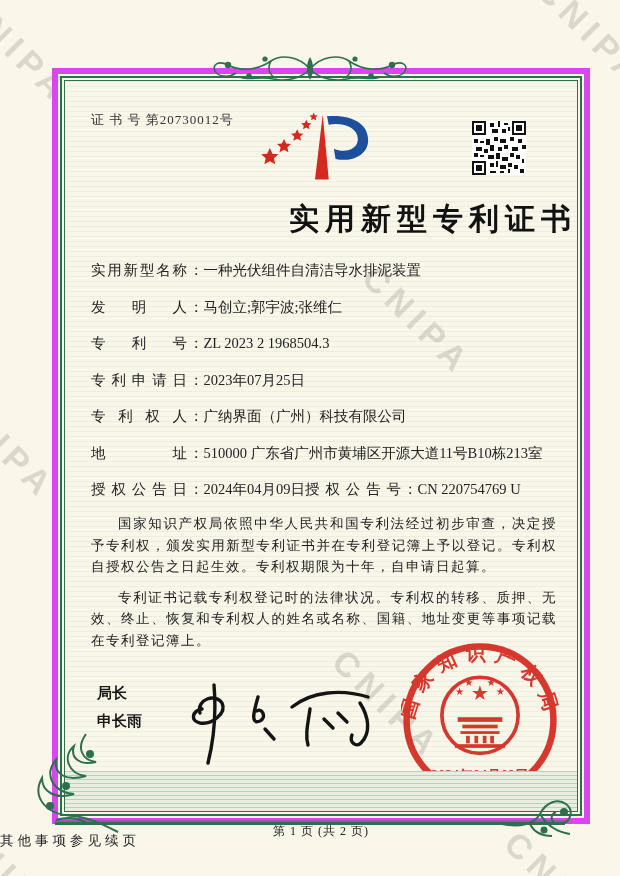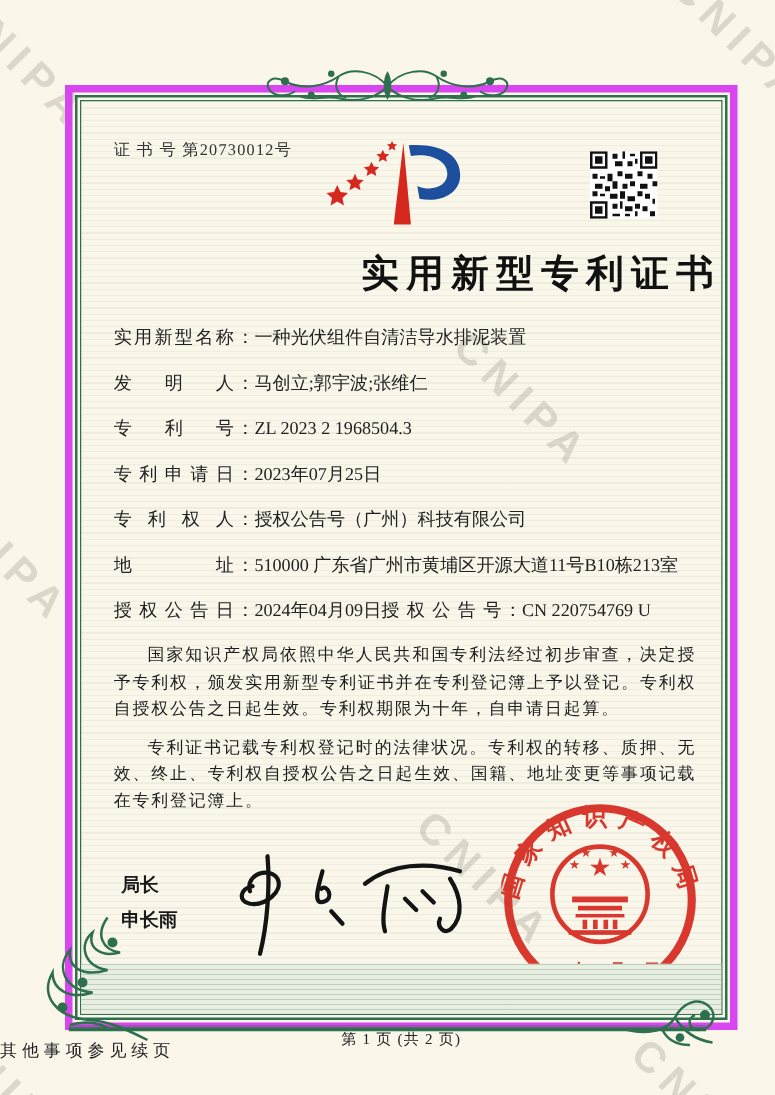--- a/index.html
+++ b/index.html
@@ -29,21 +29,21 @@
            font-size:30px; font-weight:bold; letter-spacing:6px; color:#111; }
   .fields { position:absolute; left:26px; right:20px; top:178px; font-size:14.5px; color:#222; }
   .frow  { margin-bottom:13.5px; line-height:23px; white-space:nowrap; }
   .flabel{ display:inline-block; width:96px; text-align:justify; text-align-last:justify;
            vertical-align:top; }
   .fvalue{ padding-left:2px; }
   .grant2{ }
   .paras { position:absolute; left:26px; right:20px; top:432px;
            font-size:13.5px; line-height:21.5px; text-align:justify; color:#1d1d1d; }
   .paras p { text-indent:2em; letter-spacing:1.5px; margin-bottom:9px; }
-  .signer { position:absolute; left:32px; top:614px;
+  .signer { position:absolute; left:32px; top:598px;
             font-family:"Liberation Sans", sans-serif; font-size:15px;
             font-weight:600; color:#1a1a1a; line-height:28px; }
   .sign-svg { position:absolute; left:105px; top:596px; }
   .seal  { position:absolute; left:336px; top:560px; }
   .band  { position:absolute; left:0; right:0; bottom:0; height:40px;
            background:repeating-linear-gradient(180deg, rgba(72,128,92,0.30) 0 1px, rgba(72,128,92,0.03) 1px 4px), #edf2e5;
            text-align:center; }
   .pageno{ line-height:40px; font-size:12px; color:#222; letter-spacing:1px;margin-top:40px; }
   .bottom-rule { position:absolute; left:55px; width:510px; top:822px; height:3px;
                  background:#2e6f4e; box-shadow:0 -2px 0 rgba(46,111,78,0.35); }
@@ -142,33 +142,33 @@
         <div class="frow">
           <span class="flabel">发明人</span><span class="fvalue">：马创立;郭宇波;张维仁</span>
         </div>
         <div class="frow">
           <span class="flabel">专利号</span><span class="fvalue">：ZL 2023 2 1968504.3</span>
         </div>
         <div class="frow">
           <span class="flabel">专利申请日</span><span class="fvalue">：2023年07月25日</span>
         </div>
         <div class="frow">
-          <span class="flabel">专利权人</span><span class="fvalue">：授权公告号（广州）科技有限公司</span>
+          <span class="flabel">专利权人</span><span class="fvalue">：广纳界面（广州）科技有限公司</span>
         </div>
         <div class="frow">
           <span class="flabel">地址</span><span class="fvalue">：510000 广东省广州市黄埔区开源大道11号B10栋213室</span>
         </div>
         <div class="frow">
           <span class="flabel">授权公告日</span><span class="fvalue">：2024年04月09日</span><span class="grant2"><span class="flabel">授权公告号</span><span class="fvalue">：CN 220754769 U</span></span>
         </div>
       </div>
 
       <div class="paras">
         <p>国家知识产权局依照中华人民共和国专利法经过初步审查，决定授予专利权，颁发实用新型专利证书并在专利登记簿上予以登记。专利权自授权公告之日起生效。专利权期限为十年，自申请日起算。</p>
-        <p>专利证书记载专利权登记时的法律状况。专利权的转移、质押、无效、终止、专利权自授权公告之日起生效、国籍、地址变更等事项记载在专利登记簿上。</p>
+        <p>专利证书记载专利权登记时的法律状况。专利权的转移、质押、无效、终止、恢复和专利权人的姓名或名称、国籍、地址变更等事项记载在专利登记簿上。</p>
       </div>
 
       <div class="signer">
         <div>局长</div>
         <div>申长雨</div>
       </div>
 
       <svg class="sign-svg" width="240" height="92" viewBox="0 0 240 92">
         <g fill="none" stroke="#141414" stroke-width="3.4" stroke-linecap="round">
           <path d="M30,36 C26,22 46,16 52,26 C57,36 42,48 30,46 C20,44 22,34 32,32"></path>

